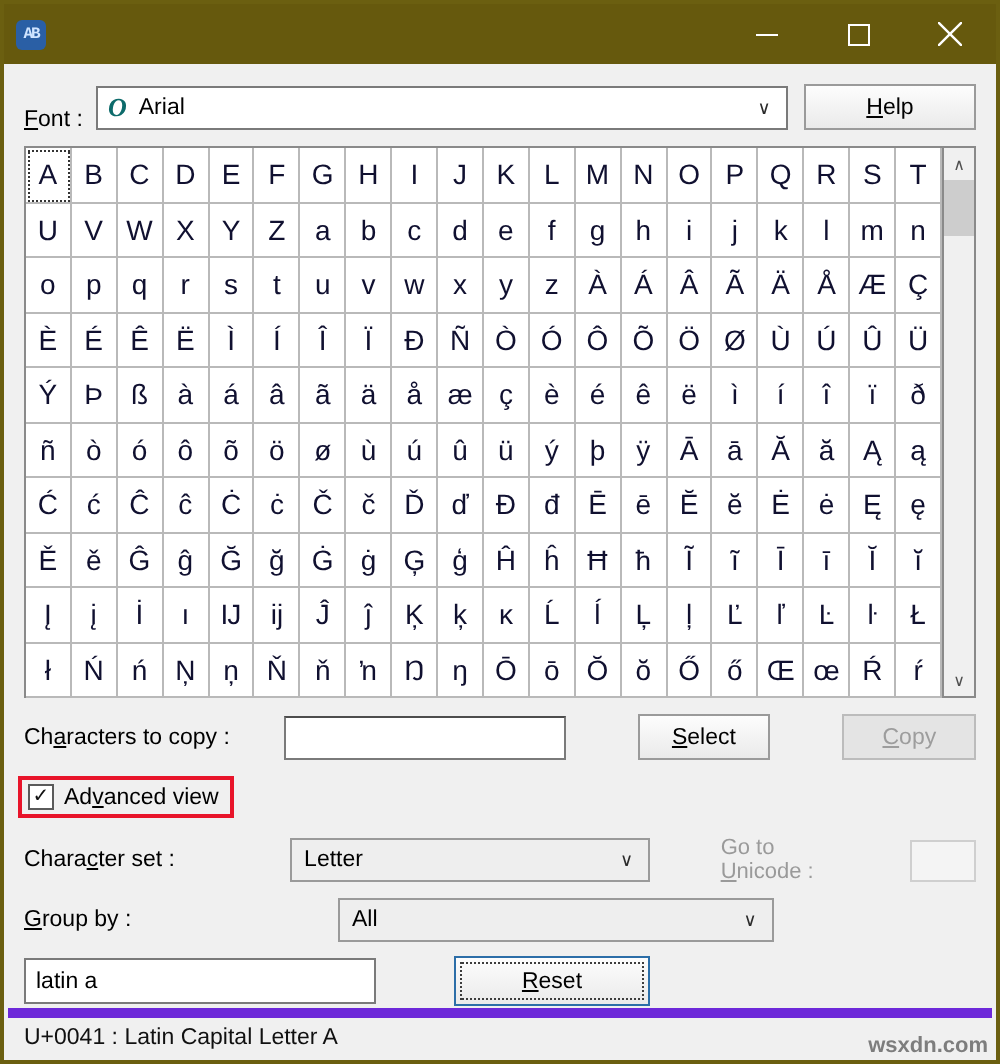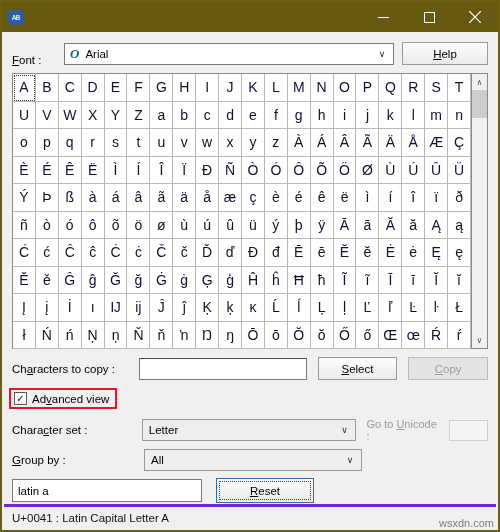--- a/index.html
+++ b/index.html
@@ -59,21 +59,21 @@
 
   .lbl {
     font-size: 11.5px;
     color: #000000;
     white-space: nowrap;
   }
   .lbl u { text-decoration: underline; }
 
   
   #font-row { margin-top: 9px; }
-  #font-label { width: 52px; margin-top: 13px; }
+  #font-label { width: 36px; margin-top: 13px; }
   #font-combo {
     flex: 1 1 auto;
     height: 22px;
     background: #ffffff;
     border: 1px solid #7a7a7a;
     display: flex; align-items: center;
     padding: 0 2px 0 5px;
     position: relative;
   }
   #otf-icon {
@@ -148,21 +148,21 @@
   #sb-track { flex: 1 1 auto; position: relative; }
   #sb-thumb {
     position: absolute;
     left: 0; right: 0;
     top: 0px; height: 28px;
     background: #cdcdcd;
   }
 
   
   #lower { margin-top: 8px; }
-  .form-row { display: flex; align-items: center; margin-bottom: 7px; }
+  .form-row { display: flex; align-items: center; margin-bottom: 7px; gap: 25px; }
   .form-label { width: 132px; font-size: 11.5px; }
 
   #copy-input {
     width: 175px; height: 22px;
     background: #ffffff;
     border: 1px solid #7a7a7a;
     border-top-color: #4d4d4d;
   }
   .btn {
     height: 23px;
@@ -215,21 +215,21 @@
     color: #9a9a9a;
   }
   #goto-input {
     margin-left: 7px;
     width: 40px; height: 21px;
     background: #f4f4f4;
     border: 1px solid #cfcfcf;
   }
 
   #search-input {
-    width: 190px; height: 23px;
+    width: 176px; height: 23px;
     background: #ffffff;
     border: 1px solid #7a7a7a;
     display: flex; align-items: center;
     padding-left: 5px;
     font-size: 11.5px;
     color: #000;
   }
   #reset-btn {
     margin-left: 14px;
     width: 98px; height: 25px;
@@ -245,31 +245,32 @@
     border: 1px dotted #3d3d3d;
     display: flex; align-items: center; justify-content: center;
   }
 
   
   #statusbar {
     position: absolute;
     left: 2px; right: 2px; bottom: 2px;
     height: 24px;
     background: #f0f0f0;
-    border-top: 3px solid #6d28d9;
+    border-top: 5px solid #6d28d9;
     display: flex; align-items: center;
     padding-left: 8px;
     font-size: 11.5px;
     color: #111;
   }
   #watermark {
     position: absolute;
     right: 4px; bottom: 1px;
     font-size: 11px;
     color: #7d7d7d;
+    font-weight: bold;
   }
 </style>
 </head>
 <body>
 
 <div id="window">
 
   <div id="titlebar">
     <div id="app-icon">AB</div>
     <div class="winbtn" id="btn-min">

